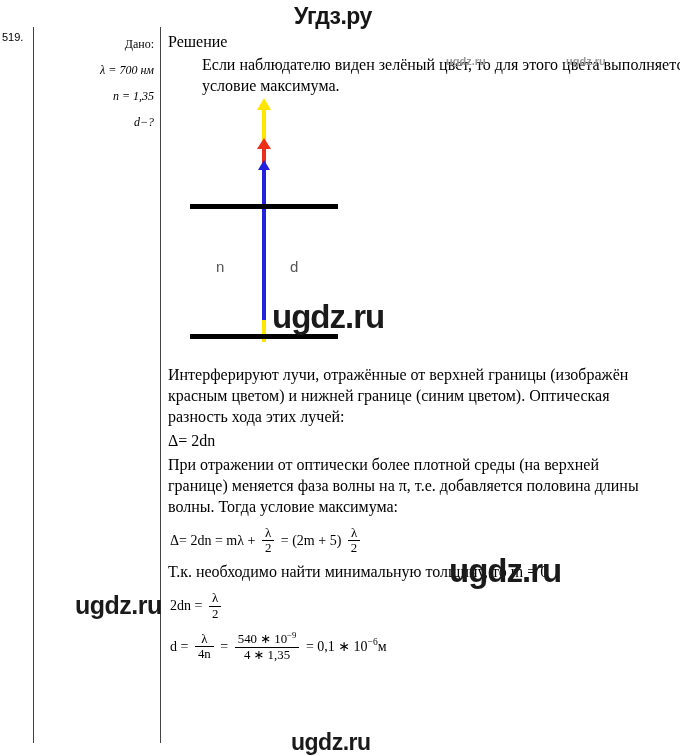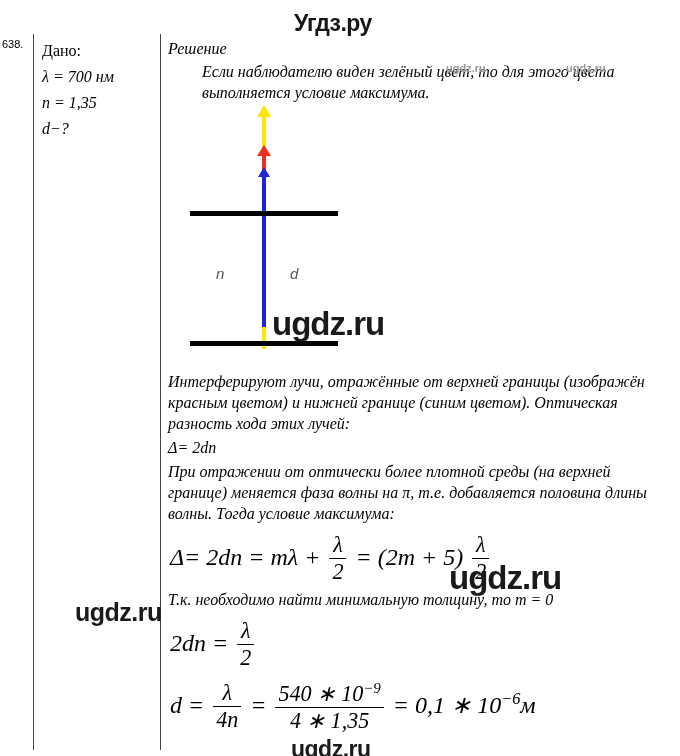--- a/index.html
+++ b/index.html
@@ -10,21 +10,21 @@
     width: 680px;
     height: 756px;
     background: #ffffff;
     font-family: "Liberation Serif", serif;
     color: #000000;
     position: relative;
     overflow: hidden;
   }
   .page {
     position: absolute;
-    left: 0; top: 8px;
+    left: 0; top: 1px;
     width: 680px;
     height: 548px;
   }
   
   .site-logo {
     position: absolute;
     left: 294px;
     top: 2px;
     font-family: "Liberation Sans", sans-serif;
     font-weight: bold;
@@ -57,34 +57,34 @@
     width: 1px;
     height: 716px;
     background: #444;
   }
   
   .given {
     position: absolute;
     left: 42px;
     top: 30px;
     width: 112px;
-    font-size: 16px;
+    font-size: 12px;
     line-height: 26px;
+    text-align: right;
   }
   .given .row { white-space: nowrap; }
   .ital { font-style: italic; }
   
   .solution {
     position: absolute;
     left: 168px;
     top: 30px;
     width: 500px;
     font-size: 16px;
     line-height: 21px;
-    font-style: italic;
   }
   .sol-title { margin-bottom: 2px; }
   .sol-intro { width: 492px; margin-left: 34px; }
   
   .figure {
     position: relative;
     width: 330px;
     height: 250px;
     margin: 12px 0 6px 0;
   }
@@ -140,21 +140,21 @@
     font-size: 15px;
     color: #555;
   }
   .fig-label.n { left: 48px; top: 148px; }
   .fig-label.d { left: 122px; top: 148px; }
   
   .para { width: 492px; margin-bottom: 1px; }
   .formula-line { margin: 3px 0 3px 0; font-size: 16px; }
   .big-formula {
     margin: 10px 0 4px 0;
-    font-size: 24px;
+    font-size: 14px;
     padding-left: 2px;
   }
   
   .frac {
     display: inline-block;
     vertical-align: middle;
     text-align: center;
     margin: 0 3px;
     position: relative;
     top: -1px;
@@ -193,21 +193,21 @@
   .wm-5 { left: 75px;  top: 590px; font-size: 25px; letter-spacing: -0.5px; }
   .wm-6 { left: 291px; top: 728px; font-size: 23px; letter-spacing: -0.5px; }
 </style>
 </head>
 <body>
 
 <div class="page">
 
   <div class="site-logo">Угдз.ру</div>
 
-  <div class="task-number">638.</div>
+  <div class="task-number">519.</div>
 
   <div class="vrule-left"></div>
   <div class="vrule-mid"></div>
 
   <div class="given">
     <div class="row">Дано:</div>
     <div class="row ital">λ = 700 нм</div>
     <div class="row ital">n = 1,35</div>
     <div class="row ital">d−?</div>
   </div>

